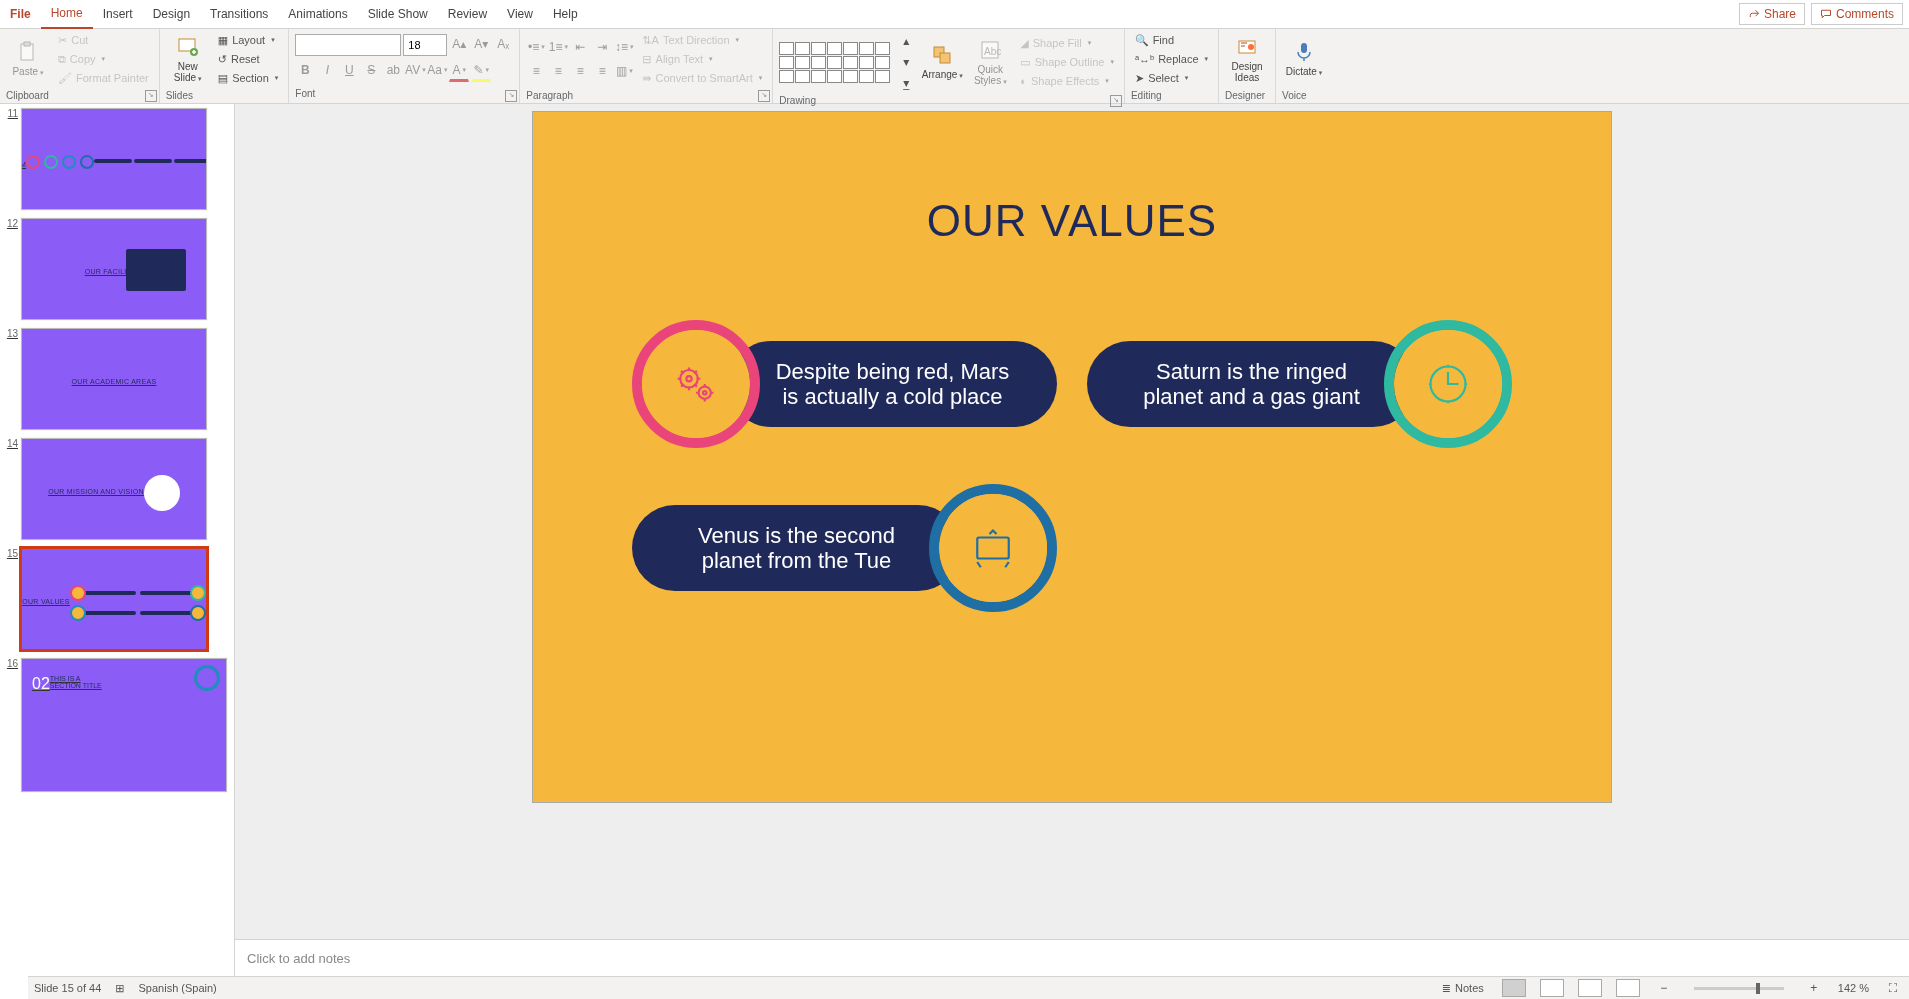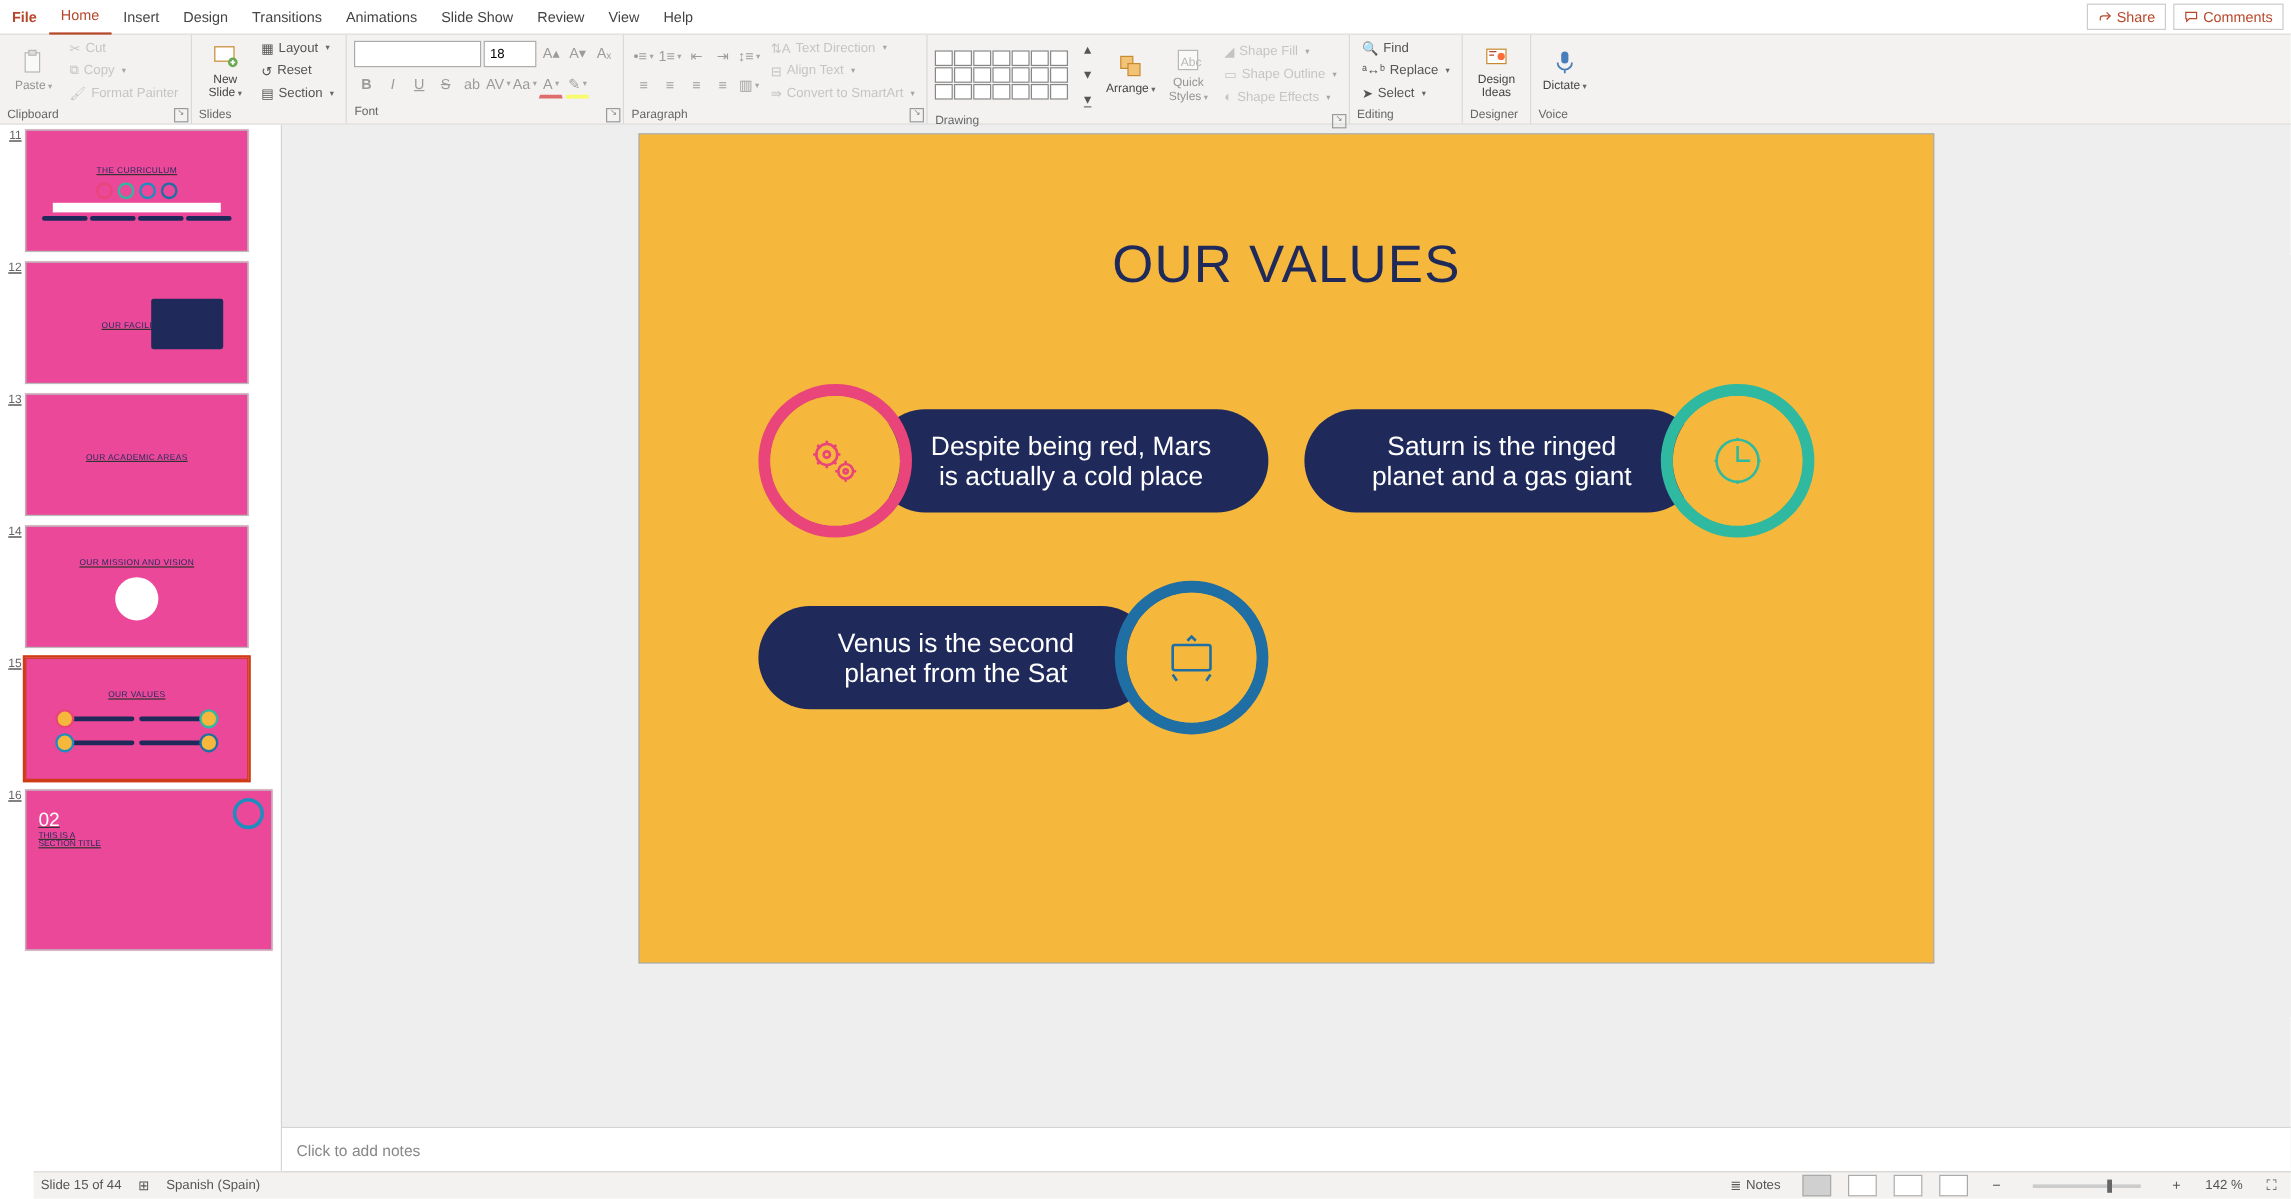--- a/index.html
+++ b/index.html
@@ -35,21 +35,21 @@
 
   .shapesgrid { display:grid; grid-template-columns:repeat(7, 15px); grid-auto-rows:13px; gap:1px; }
   .shapesgrid .sh { border:1px solid #888; background:#fff; }
 
   
   .workarea { flex:1; display:flex; min-height:0; background:#fff;}
   .thumbs { width:234px; background:#fff; border-right:1px solid #d4d4d4; overflow-y:scroll; position:relative;}
   .thumbs::-webkit-scrollbar{width:16px;} .thumbs::-webkit-scrollbar-track{background:#f1f1f1;} .thumbs::-webkit-scrollbar-thumb{background:#c1c1c1;}
   .thslot { display:flex; padding:4px 0 4px 2px;text-decoration:underline; }
   .thnum { width:16px; font-size:10px; color:#666; text-align:right; padding-right:3px;}
-  .thcard { width:184px; height:100px; background:#ec4899; border:1px solid #bbb; box-shadow:0 0 0 1px rgba(0,0,0,.03); display:flex; flex-direction:column; align-items:center; justify-content:center; font-size:6px; color:#1f2a5b; position:relative; overflow:hidden;}
+  .thcard { width:184px; height:100px; background:#8b5cf6; border:1px solid #bbb; box-shadow:0 0 0 1px rgba(0,0,0,.03); display:flex; flex-direction:row; align-items:center; justify-content:center; font-size:6px; color:#1f2a5b; position:relative; overflow:hidden;}
   .thslot.sel .thcard { outline:2px solid #d03a14; outline-offset:0; border-color:#d03a14;}
   .thtitle { font-size:7px; letter-spacing:.3px; margin-top:4px; color:#1f2a5b;}
   .pill { background:#1f2a5b; color:#fff; border-radius:8px; font-size:5px; padding:2px 5px; }
 
   .canvaswrap { flex:1; display:flex; flex-direction:column; background:#eeeeee; min-width:0;}
   .canvasscroll { flex:1; overflow:auto; position:relative;}
   .slide { width:1078px; height:606px; background:#f6b83c; margin:8px auto 8px; box-shadow:0 0 0 1px #a9a9a9; display:flex; flex-direction:column; align-items:center; padding-top:84px;}
   .slide-title { font-family: "Segoe UI Semilight", "Segoe UI", sans-serif; font-size:44px; letter-spacing:1px; color:#1f2a5b;}
   .cards { display:grid; grid-template-columns:1fr 1fr; gap:60px 30px; margin-top:86px; width:880px;}
   .card { display:flex; align-items:center; position:relative; height:104px;}
@@ -484,21 +484,21 @@
               <div class="pillbig">Saturn is the ringed planet and a gas giant</div>
             </div>
             <div class="card right">
               <div class="badge b4">
                   <div class="bg"></div>
                 <svg viewBox="0 0 64 64" stroke="#1f6fa5" fill="none" stroke-width="2.5">
                     <rect x="14" y="20" width="36" height="24" rx="2"></rect>
                     <path d="M28 16l4-4 4 4M14 48l4 6M50 48l-4 6"></path>
                   </svg>
               </div>
-              <div class="pillbig">Venus is the second planet from the Sat</div>
+              <div class="pillbig">Venus is the second planet from the Tue</div>
             </div>
           </div>
         </div>
       </div>
       <div class="notesbar">Click to add notes</div>
     </div>
 
   </div>
 
   <div class="statusbar">

